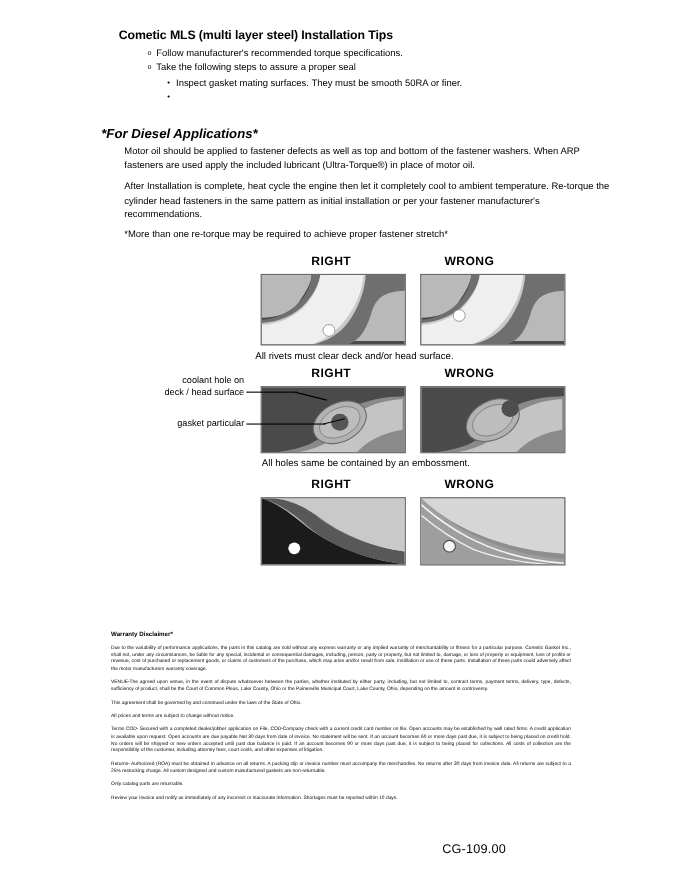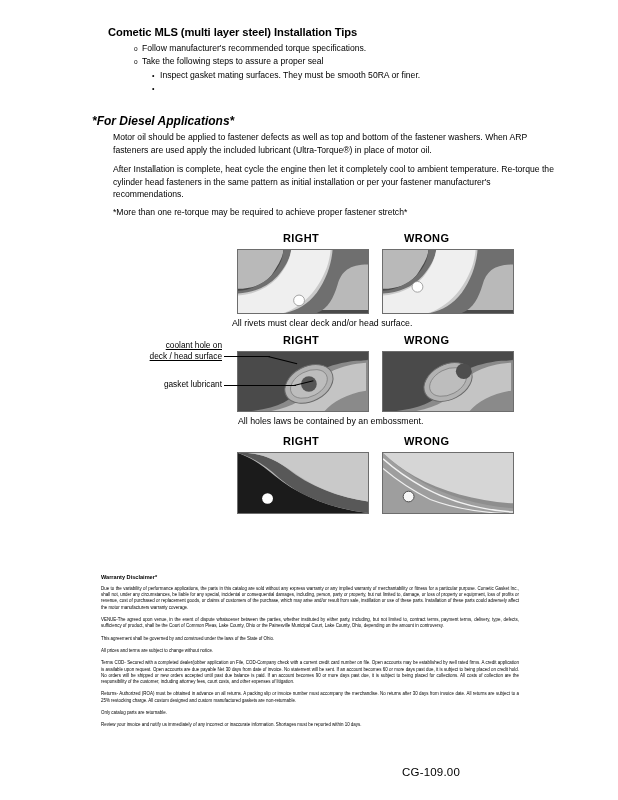--- a/index.html
+++ b/index.html
@@ -212,33 +212,33 @@
       <path d="M0,0 L132,0 L132,8 C104,12 86,26 78,40 C70,54 56,60 34,61 L0,61 Z" fill="#4a4a4a"></path>
       <path d="M14,61 C40,58 56,50 64,36 C72,22 92,12 120,9 L132,9 L132,61 Z" fill="#8a8a8a"></path>
       <path d="M34,61 C56,57 70,48 78,35 C86,22 104,13 130,11 L130,40 C110,43 96,52 88,61 Z" fill="#c4c4c4"></path>
       <ellipse cx="66" cy="31" rx="26" ry="18" fill="#b2b2b2" stroke="#6a6a6a" stroke-width="1" transform="rotate(-28 66 31)"></ellipse>
       <ellipse cx="66" cy="31" rx="20" ry="13" fill="#bdbdbd" stroke="#7a7a7a" stroke-width="0.7" transform="rotate(-28 66 31)"></ellipse>
 
       <circle cx="82" cy="20" r="8" fill="#4e4e4e"></circle>
     </svg>
   </div>
 
-  <div class="callout" style="left:118px; top:340px; width:104px;text-decoration:underline;">
+  <div class="callout" style="left:118px; top:340px; width:104px;">
     <span>coolant hole on<br>deck / head surface</span>
   </div>
   <div class="leader" style="left:224px; top:356px; width:46px;"></div>
   <div class="leader" style="left:268px; top:356px; width:30px; transform:rotate(14deg); transform-origin:left center;"></div>
 
   <div class="callout" style="left:117px; top:379px; width:105px;">
-    <span>gasket lubricant</span>
+    <span>gasket particular</span>
   </div>
   <div class="leader" style="left:224px; top:385px; width:72px;"></div>
   <div class="leader" style="left:294px; top:385px; width:20px; transform:rotate(-14deg); transform-origin:left center;"></div>
 
-  <div class="caption" style="left:238px; top:416px; width:300px;">All holes laws be contained by an embossment.</div>
+  <div class="caption" style="left:238px; top:416px; width:300px;">All holes same be contained by an embossment.</div>
 
   <div class="fig-label" style="left:283px; top:435px;">RIGHT</div>
   <div class="fig-label" style="left:404px; top:435px;">WRONG</div>
 
   <div class="panel" style="left:237px; top:452px; width:132px; height:62px;">
     <svg viewBox="0 0 132 62" preserveAspectRatio="none">
       <rect x="0" y="0" width="132" height="62" fill="#b5b5b5"></rect>
 
       <path d="M0,0 L0,62 L132,62 C96,58 62,44 38,24 C24,12 12,4 0,0 Z" fill="#1b1b1b"></path>
 

